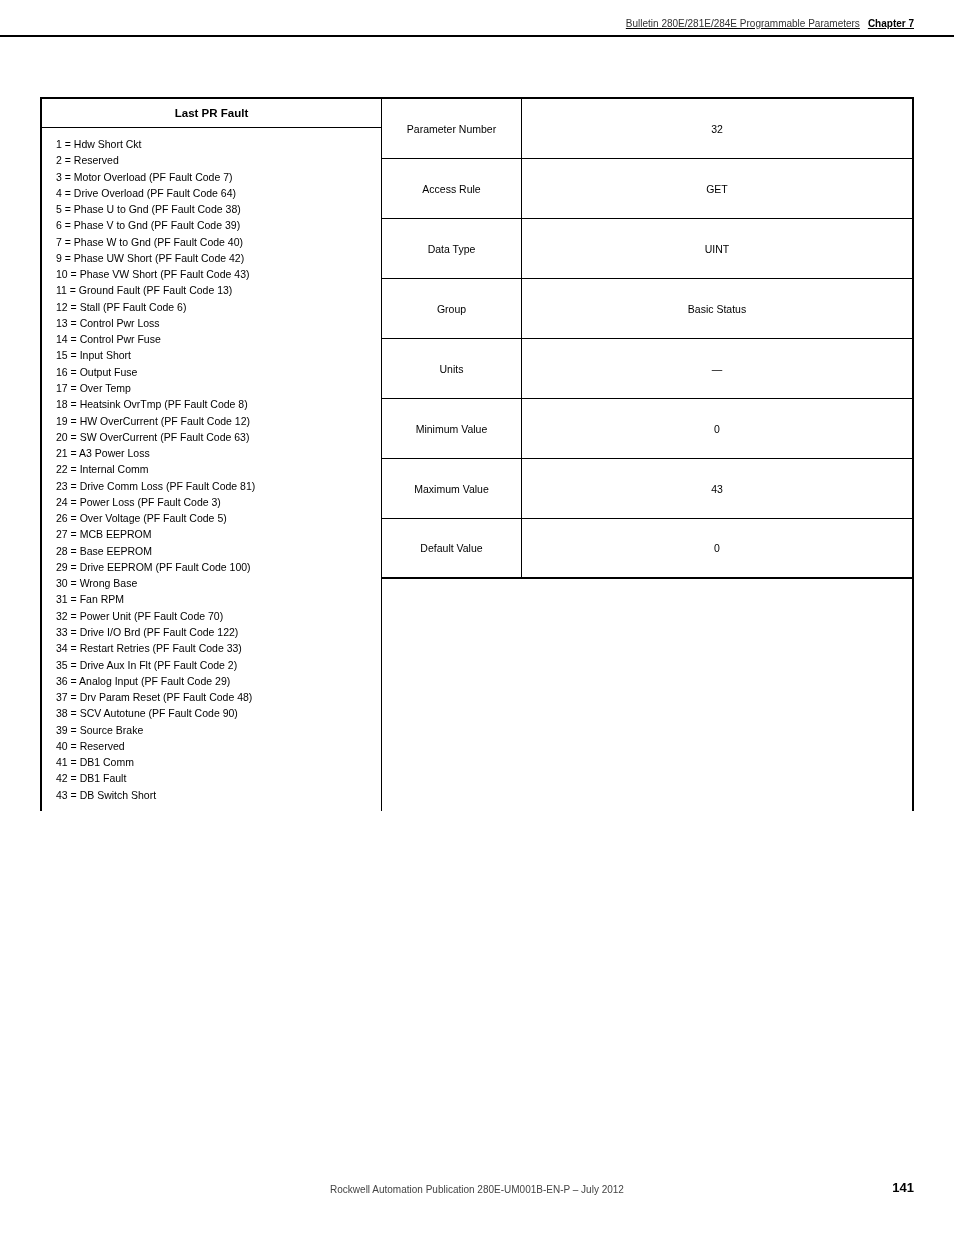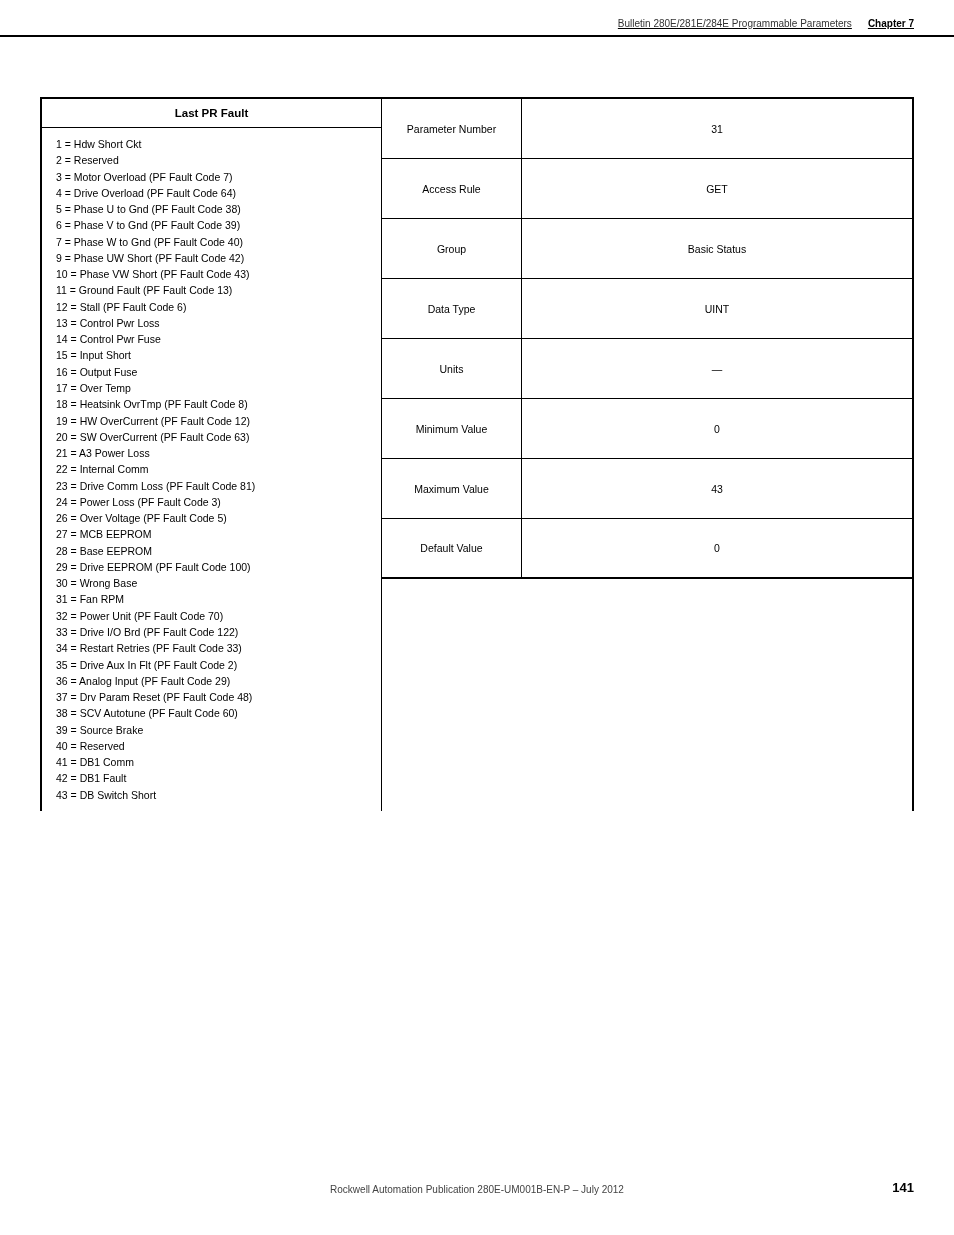--- a/index.html
+++ b/index.html
@@ -23,21 +23,21 @@
     }
 
     .page-header-text {
       font-size: 10px;
       color: #333;
     }
 
     .page-header-chapter {
       font-size: 10px;
       font-weight: bold;
-      margin-left: 16px;
+      margin-left: 8px;
       text-align: center;
     }
 
     .page-content {
       padding: 30px 40px 40px 40px;
     }
 
     .main-table {
       display: flex;
       border-top: 2px solid #000;
@@ -166,44 +166,44 @@
           <div>28 = Base EEPROM</div>
           <div>29 = Drive EEPROM  (PF Fault Code 100)</div>
           <div>30 = Wrong Base</div>
           <div>31 = Fan RPM</div>
           <div>32 = Power Unit  (PF Fault Code 70)</div>
           <div>33 = Drive I/O Brd  (PF Fault Code 122)</div>
           <div>34 = Restart Retries  (PF Fault Code 33)</div>
           <div>35 = Drive Aux In Flt (PF Fault Code 2)</div>
           <div>36 = Analog Input  (PF Fault Code 29)</div>
           <div>37 = Drv Param Reset (PF Fault Code 48)</div>
-          <div>38 = SCV Autotune  (PF Fault Code 60)</div>
+          <div>38 = SCV Autotune  (PF Fault Code 90)</div>
           <div>39 = Source Brake</div>
           <div>40 = Reserved</div>
           <div>41 = DB1 Comm</div>
           <div>42 = DB1 Fault</div>
           <div>43 = DB Switch Short</div>
         </div>
     </div>
     <div class="right-col" id="right-col">
         <div class="right-row">
           <div class="right-row-label">Parameter Number</div>
-          <div class="right-row-value">31</div>
+          <div class="right-row-value">32</div>
         </div>
         <div class="right-row">
           <div class="right-row-label">Access Rule</div>
           <div class="right-row-value">GET</div>
         </div>
         <div class="right-row">
+          <div class="right-row-label">Data Type</div>
+          <div class="right-row-value">UINT</div>
+        </div>
+        <div class="right-row">
           <div class="right-row-label">Group</div>
           <div class="right-row-value">Basic Status</div>
-        </div>
-        <div class="right-row">
-          <div class="right-row-label">Data Type</div>
-          <div class="right-row-value">UINT</div>
         </div>
         <div class="right-row">
           <div class="right-row-label">Units</div>
           <div class="right-row-value">—</div>
         </div>
         <div class="right-row">
           <div class="right-row-label">Minimum Value</div>
           <div class="right-row-value">0</div>
         </div>
         <div class="right-row">

